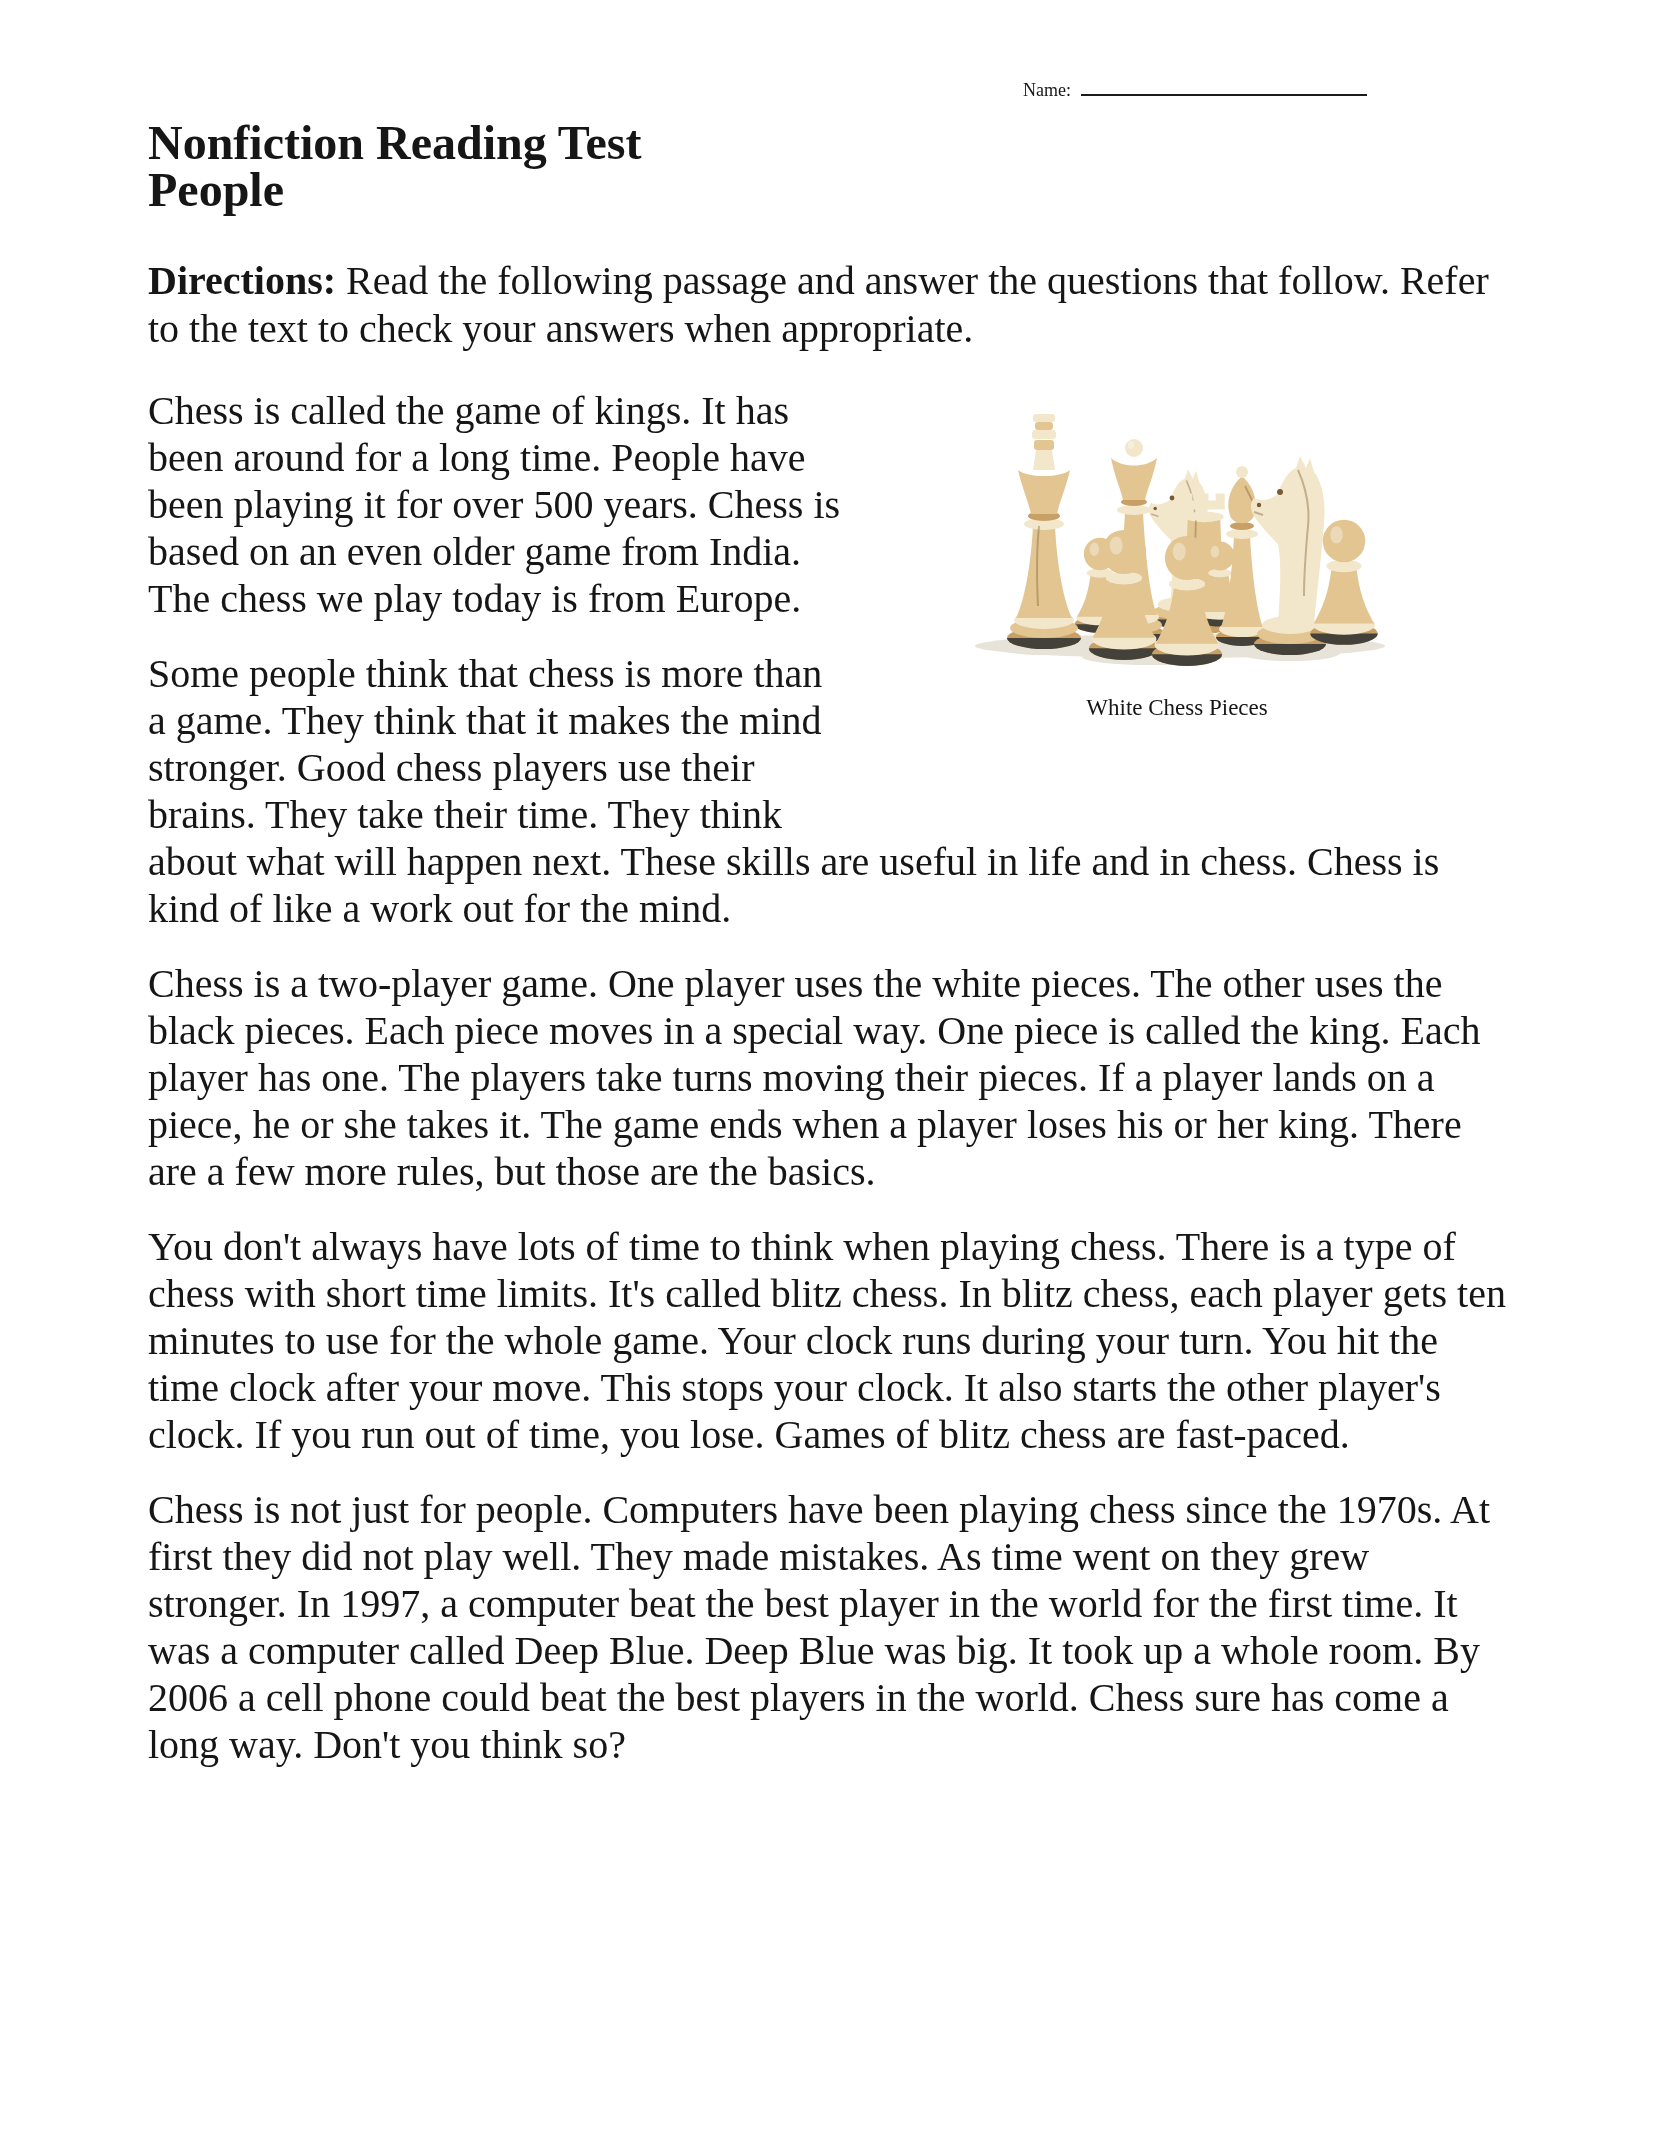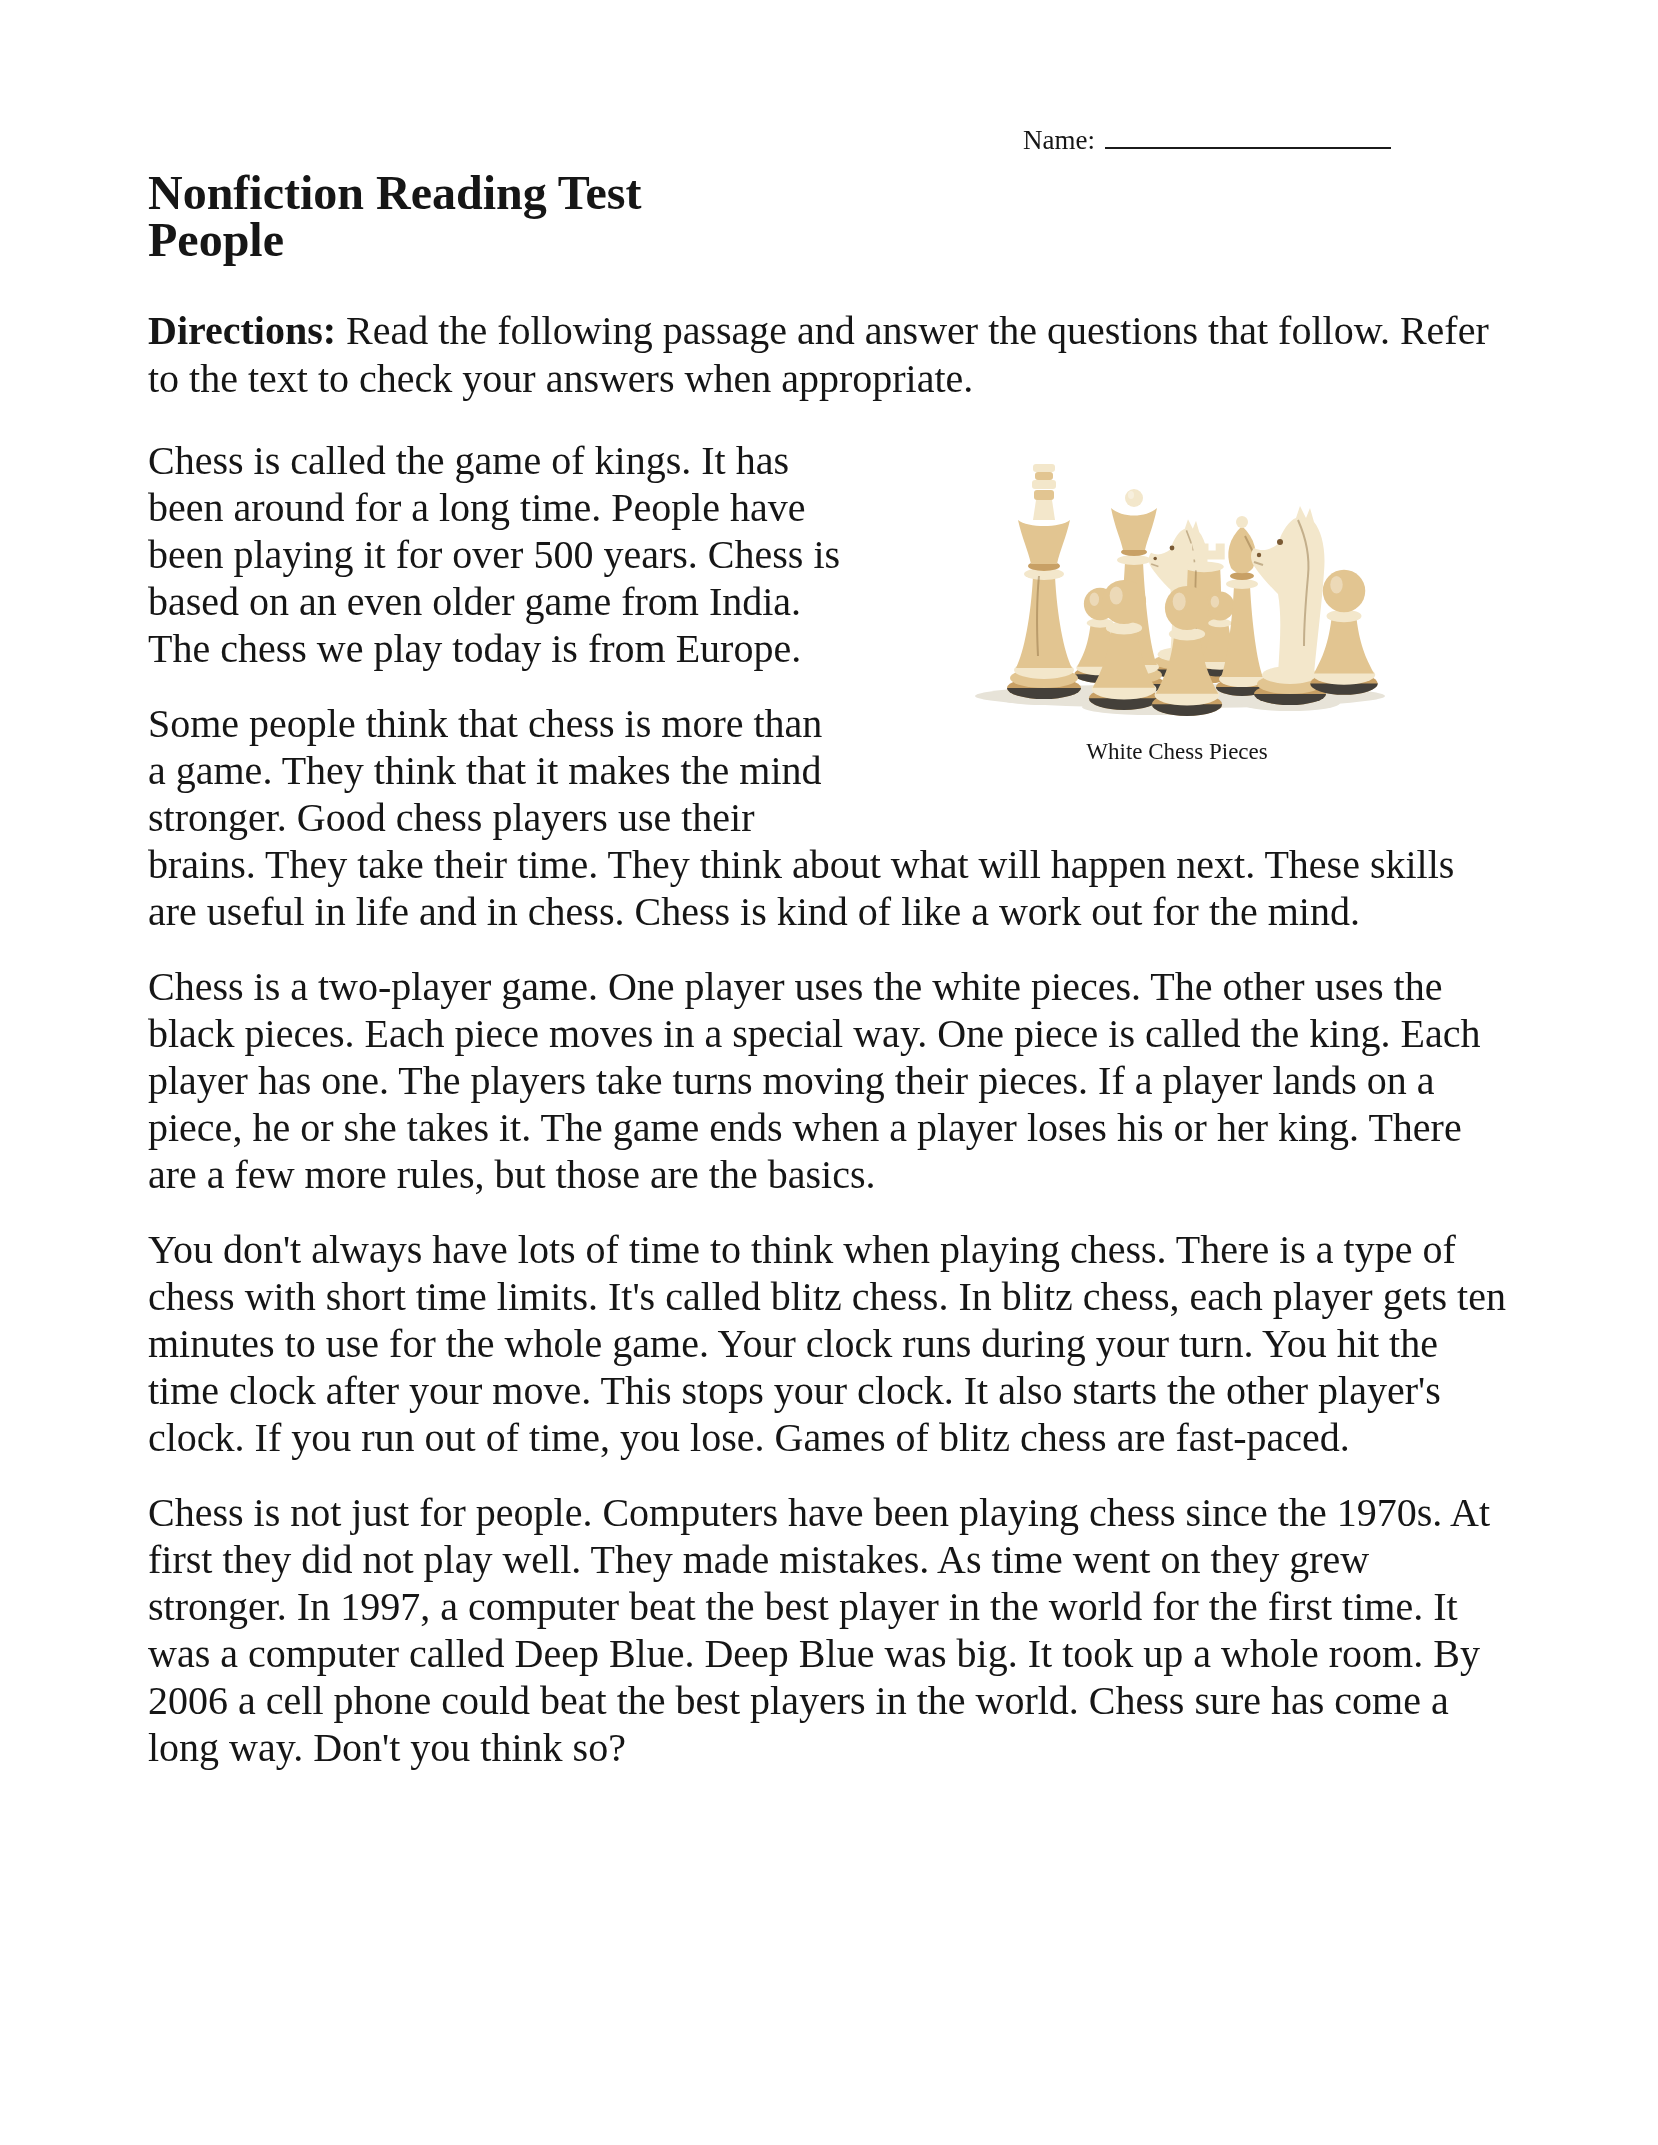--- a/index.html
+++ b/index.html
@@ -5,22 +5,22 @@
   html,body{margin:0;padding:0;}
   body{
     width:1658px;height:2145px;background:#ffffff;
     color:var(--ink,#161616);
     font-family:"Liberation Serif","DejaVu Serif",serif;
     overflow:hidden;
   }
   .page{padding:0 146px 0 148px;}
   
   .name-row{
-    margin-top:120px;margin-left:875px;
-    font-size:27px;line-height:34px;white-space:nowrap;
+    margin-top:73px;margin-left:875px;
+    font-size:18px;line-height:34px;white-space:nowrap;
   }
   .name-line{
     display:inline-block;width:286px;height:1em;
     border-bottom:2px solid #1b1b1b;margin-left:10px;vertical-align:baseline;
   }
   
   .title-block{margin-top:12px;font-weight:bold;font-size:48px;line-height:47px;}
   
   .directions{margin-top:44px;font-size:40px;line-height:48px;}
   .directions b{font-weight:bold;}
@@ -28,21 +28,21 @@
   .passage{margin-top:34px;font-size:40px;line-height:47px;}
   .passage p{margin:0 0 0 0;}
   .passage p + p{margin-top:28px;}
   
   figure.chess-figure{
     float:right;width:640px;margin:7px 0 70px 26px;padding:0;
   }
   .img-wrap{width:450px;margin-left:80px;}
   .img-wrap svg{display:block;width:450px;height:280px;}
   figcaption{
-    font-size:23px;line-height:30px;margin-top:13px;text-align:center;
+    font-size:23px;line-height:30px;margin-top:19px;text-align:center;
   }
   
   .wl{fill:var(--wood_light,#f3e7cb);}
   .wm{fill:var(--wood_mid,#e2c591);}
   .wd{fill:var(--wood_dark,#c8a065);}
   .felt{fill:var(--felt_dark,#44403a);}
   .pshadow{fill:var(--shadow,#e7e3d8);}
   .hl{fill:#ffffff;opacity:.35;}
   .ln{stroke:#8a6a3e;stroke-width:2;fill:none;opacity:.45;}
 </style>

